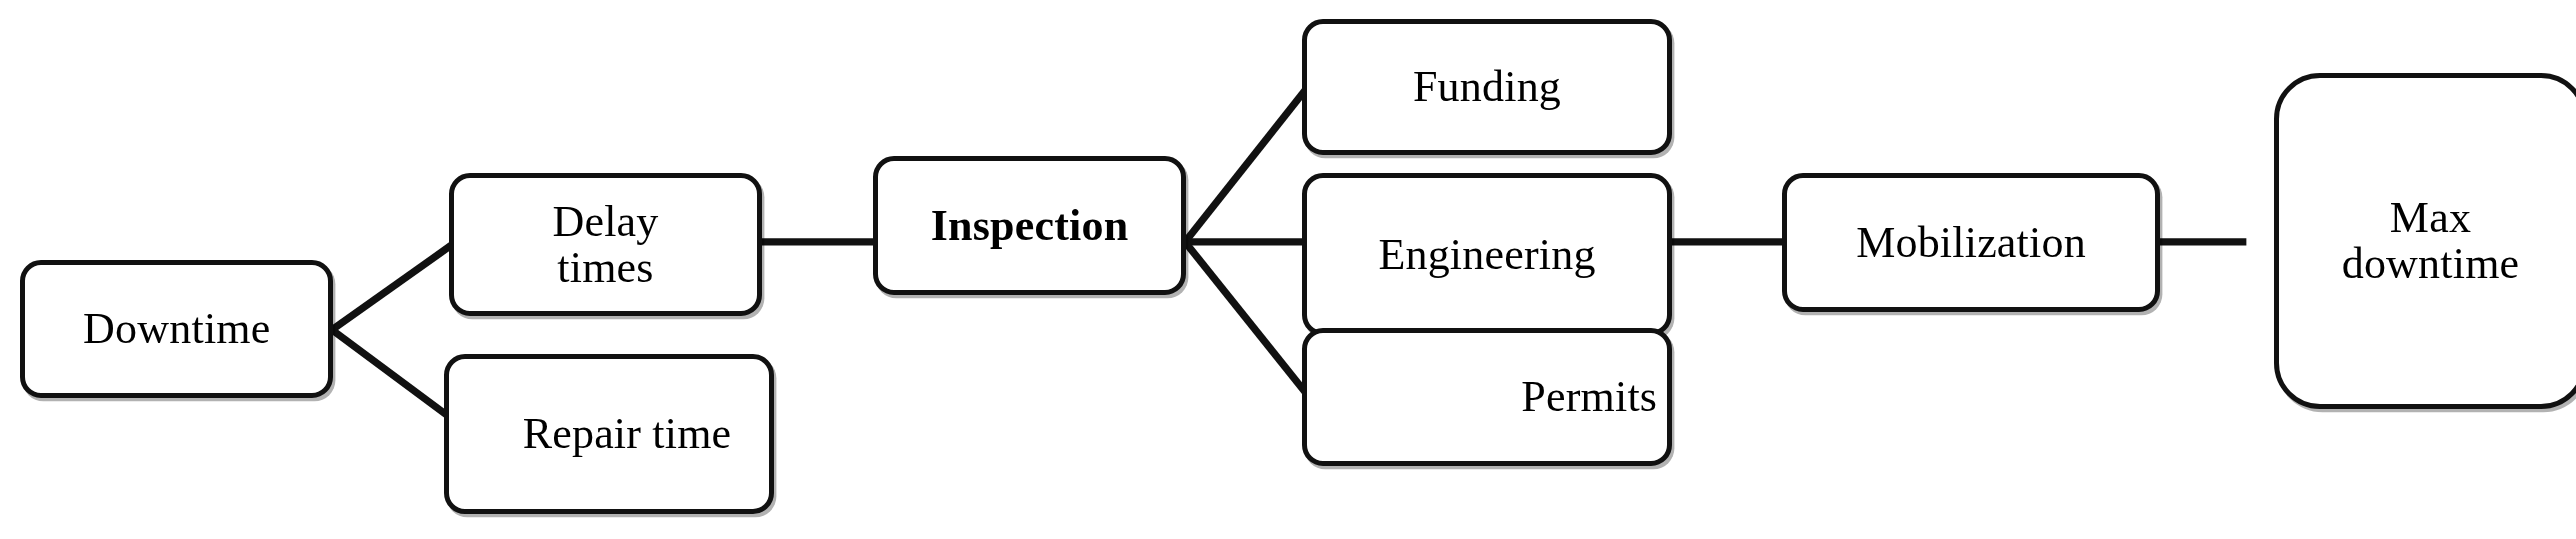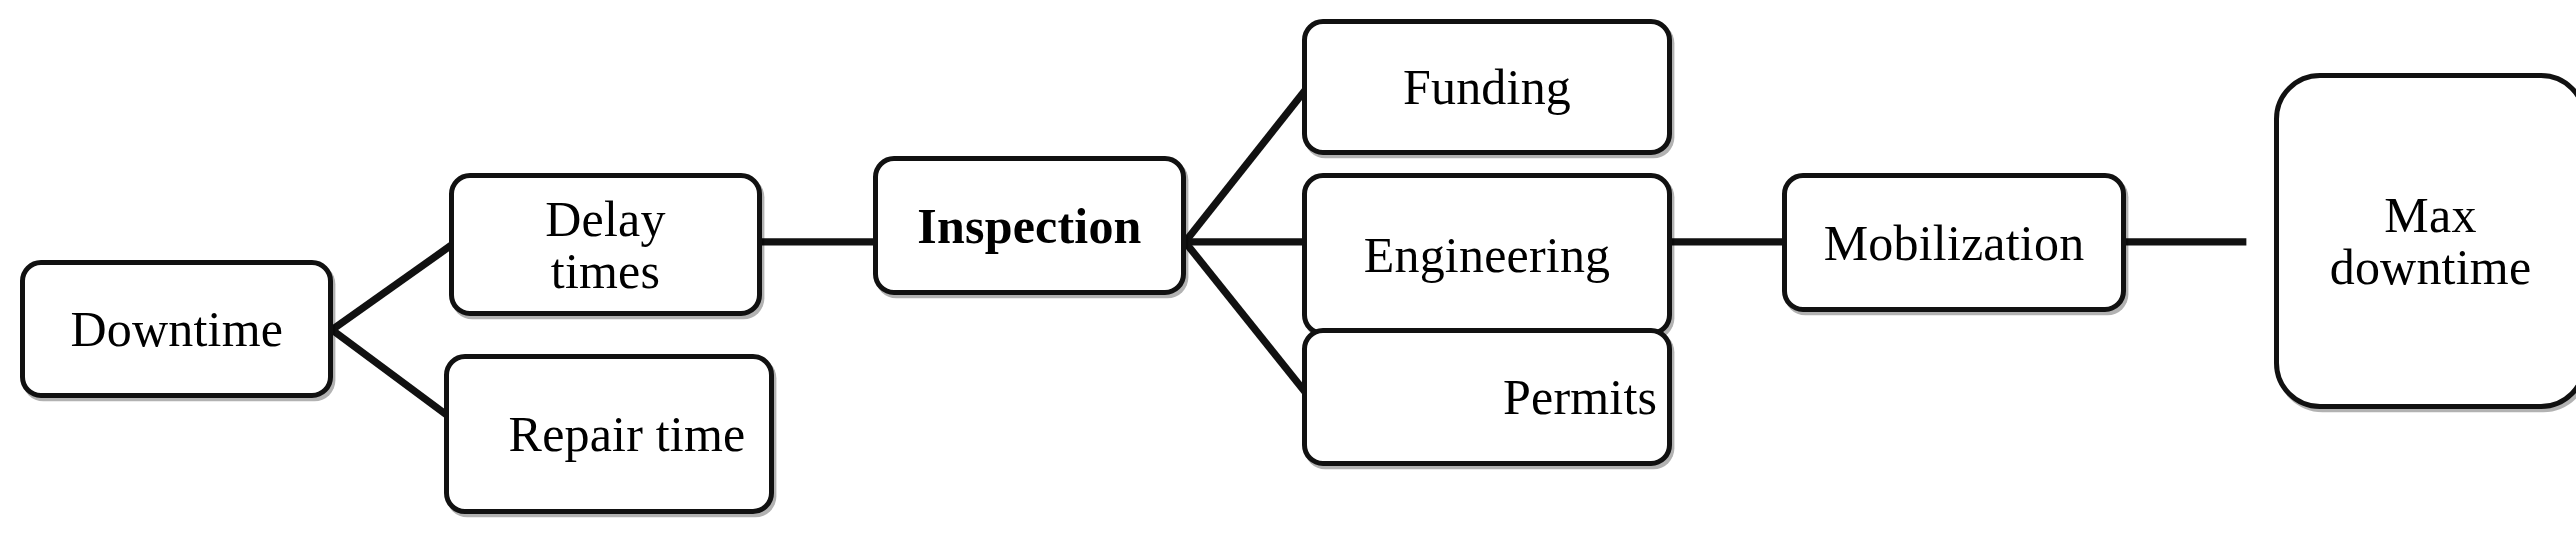--- a/index.html
+++ b/index.html
@@ -34,39 +34,39 @@
     border-radius: 21px;
     display: flex;
     align-items: center;
     justify-content: center;
     text-align: center;
     z-index: 5;
     box-shadow: 2.4px 3.3px 0 rgba(0,0,0,0.30);
   }
   .node-label {
     font-family: "Liberation Serif", "DejaVu Serif", serif;
-    font-size: 50px;
+    font-size: 44px;
     line-height: 1.04;
     color: #000000;
     letter-spacing: 0.2px;
     white-space: pre-line;
     padding: 0 9.8px;
   }
   .node.round-lg {
     border-radius: 46px;
   }
   
   #node-downtime      { left: 20.3px;   top: 260px; width: 313px; height: 138px; }
   #node-delay-times   { left: 449px;  top: 173px; width: 313px; height: 143px; }
   #node-repair-time   { left: 444px;  top: 354px; width: 330px; height: 160px; padding-left: 36px; }
   #node-inspection    { left: 873px; top: 156px; width: 313px; height: 139px; font-weight: bold; }
   #node-funding       { left: 1302px; top: 19px;  width: 370px; height: 136px; }
   #node-engineering   { left: 1302px; top: 173px; width: 370px; height: 163px; }
   #node-permits       { left: 1302px; top: 328px; width: 370px; height: 138px; justify-content: flex-end; }
-  #node-mobilization  { left: 1782px; top: 173px; width: 344px; height: 139px; }
+  #node-mobilization  { left: 1782px; top: 173px; width: 378px; height: 139px; }
   #node-max-downtime  { left: 2242px; top: 73px;  width: 313px; height: 336px; margin-left: 32px; }
 </style>
 </head>
 <body>
 
 <div id="diagram-canvas">
 
   <svg id="edge-layer" viewBox="0 0 3165 663" width="2576" height="540" xmlns="http://www.w3.org/2000/svg">
     <g stroke="#111111" stroke-width="9" stroke-linecap="butt" fill="none">
 

